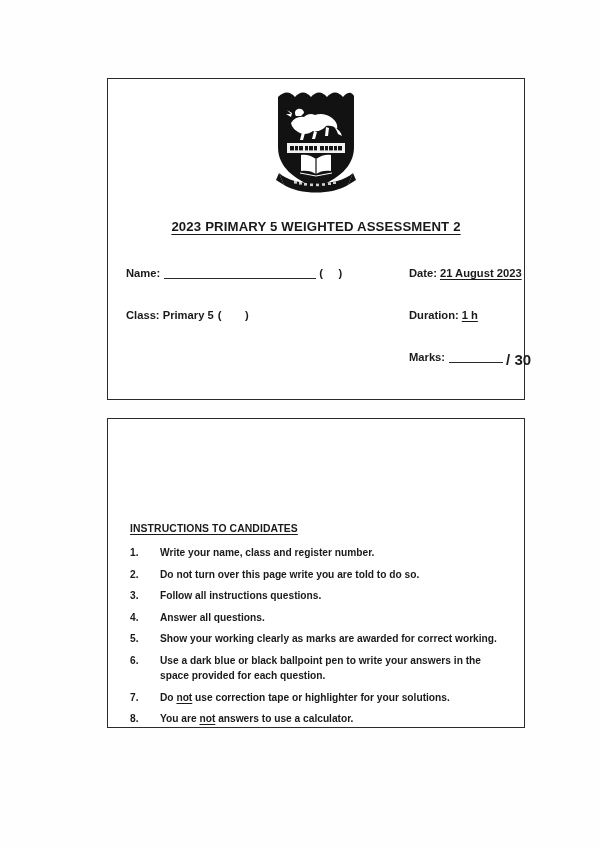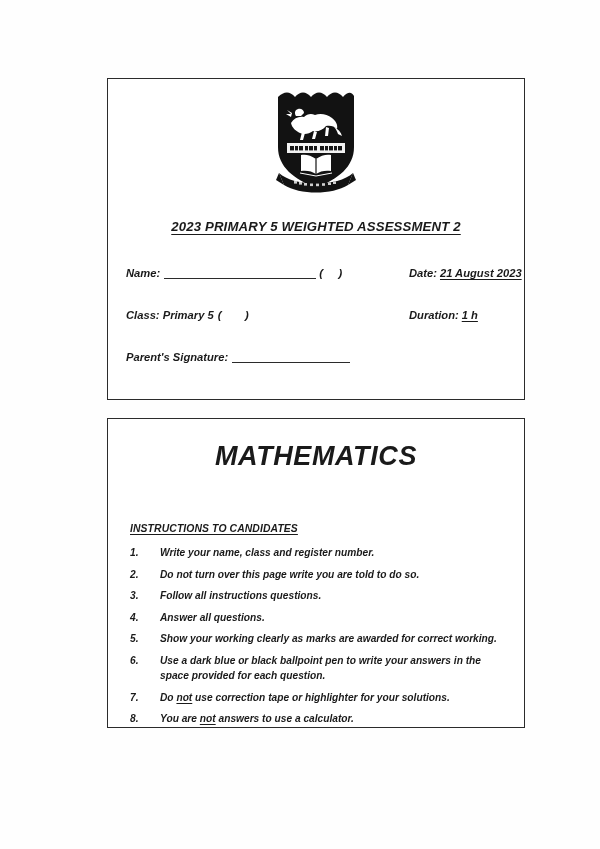--- a/index.html
+++ b/index.html
@@ -23,21 +23,20 @@
   }
 
   
   .box {
     position: absolute;
     left: 107px;
     width: 418px;
     border: 1.4px solid #2b2b2b;
     box-sizing: border-box;
     background: #ffffff;
-    font-style: italic;
   }
   #header-box {
     top: 78px;
     height: 322px;
   }
   #instructions-box {
     top: 418px;
     height: 310px;
   }
 
@@ -268,32 +267,32 @@
           <span class="paren-gap" style="width:22px"></span>
           <span class="paren">)</span>
         </div>
         <div class="field-right">
           <span class="lbl">Duration:</span>
           <span class="uval">1 h</span>
         </div>
       </div>
 
       <div class="field-row">
-        <div class="field-left">
-          <span class="lbl">Parent's Signature:</span>
-          <span class="rule rule-sig"></span>
+        <div class="field-right">
+          <span class="lbl">Marks:</span>
+          <span class="rule rule-marks"></span>
+          <span class="over-total">/ 30</span>
         </div>
       </div>
 
     </div>
   </div>
 
   <div class="box" id="instructions-box">
 
-    <div class="subject">MATHEMATICS</div>
 
     <div class="instr-head">INSTRUCTIONS TO CANDIDATES</div>
 
     <div class="instr-list">
 
       <div class="instr-item">
         <span class="instr-num">1.</span>
         <span class="instr-text">Write your name, class and register number.</span>
       </div>
 

